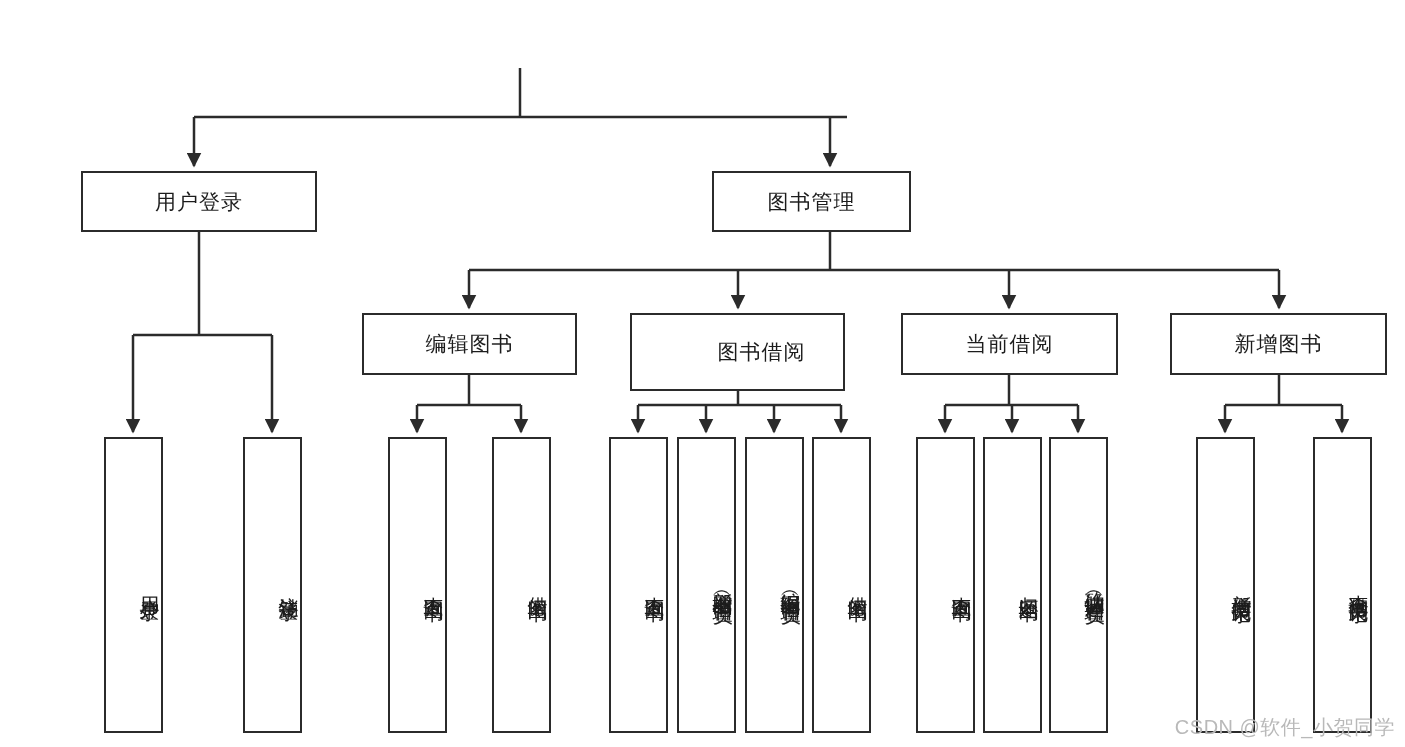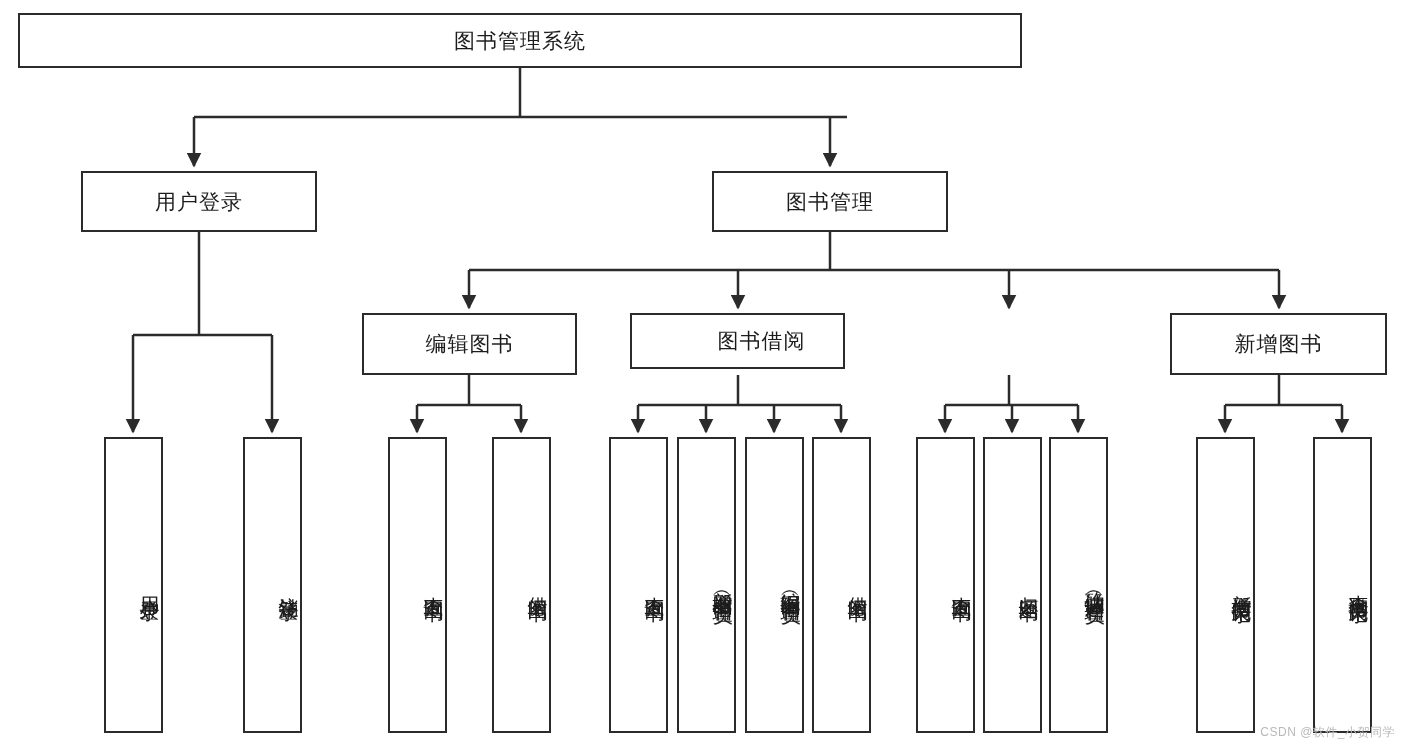--- a/index.html
+++ b/index.html
@@ -54,21 +54,21 @@
   .node.vert > span {
     writing-mode: vertical-rl;
     text-orientation: upright;
     display: block;
     text-align: center;
   }
   #watermark {
     position: absolute;
     right: 10px;
     bottom: 6px;
-    font-size: 12px;
+    font-size: 20px;
     color: #b9b9b9;
     white-space: nowrap;
     letter-spacing: 0.5px;
     user-select: none;
   }
 </style>
 </head>
 <body>
 
 <div id="canvas">
@@ -116,36 +116,36 @@
       <path d="M 1012 405 L 1012 432" marker-end="url(#arrow)"></path>
       <path d="M 1078 405 L 1078 432" marker-end="url(#arrow)"></path>
 
       <path d="M 1279 375 L 1279 405"></path>
       <path d="M 1225 405 L 1342 405"></path>
       <path d="M 1225 405 L 1225 432" marker-end="url(#arrow)"></path>
       <path d="M 1342 405 L 1342 432" marker-end="url(#arrow)"></path>
     </g>
   </svg>
 
-  <div class="node horiz" style="left:18px; top:13px; width:1004px; height:55px;">
-    <span>图书管理系统</span>
-  </div>
 
   <div class="node horiz" style="left:81px; top:171px; width:236px; height:61px;">
     <span>用户登录</span>
   </div>
-  <div class="node horiz" style="left:712px; top:171px; width:236px; height:61px;text-align:right;">
+  <div class="node horiz" style="left:712px; top:171px; width:199px; height:61px;text-align:right;">
     <span>图书管理</span>
   </div>
 
   <div class="node horiz" style="left:362px; top:313px; width:215px; height:62px;">
     <span>编辑图书</span>
   </div>
-  <div class="node horiz" style="left:630px; top:313px; width:215px; height:56px;padding-left:48px;">
+  <div class="node horiz" style="left:630px; top:313px; width:215px; height:78px;padding-left:48px;">
     <span>图书借阅</span>
+  </div>
+  <div class="node horiz" style="left:901px; top:313px; width:217px; height:62px;">
+    <span>当前借阅</span>
   </div>
   <div class="node horiz" style="left:1170px; top:313px; width:217px; height:62px;">
     <span>新增图书</span>
   </div>
 
   <div class="node vert" style="left:104px; top:437px; width:59px; height:296px;">
     <span>用户登录</span>
   </div>
   <div class="node vert" style="left:243px; top:437px; width:59px; height:296px;">
     <span>注销登录</span>

